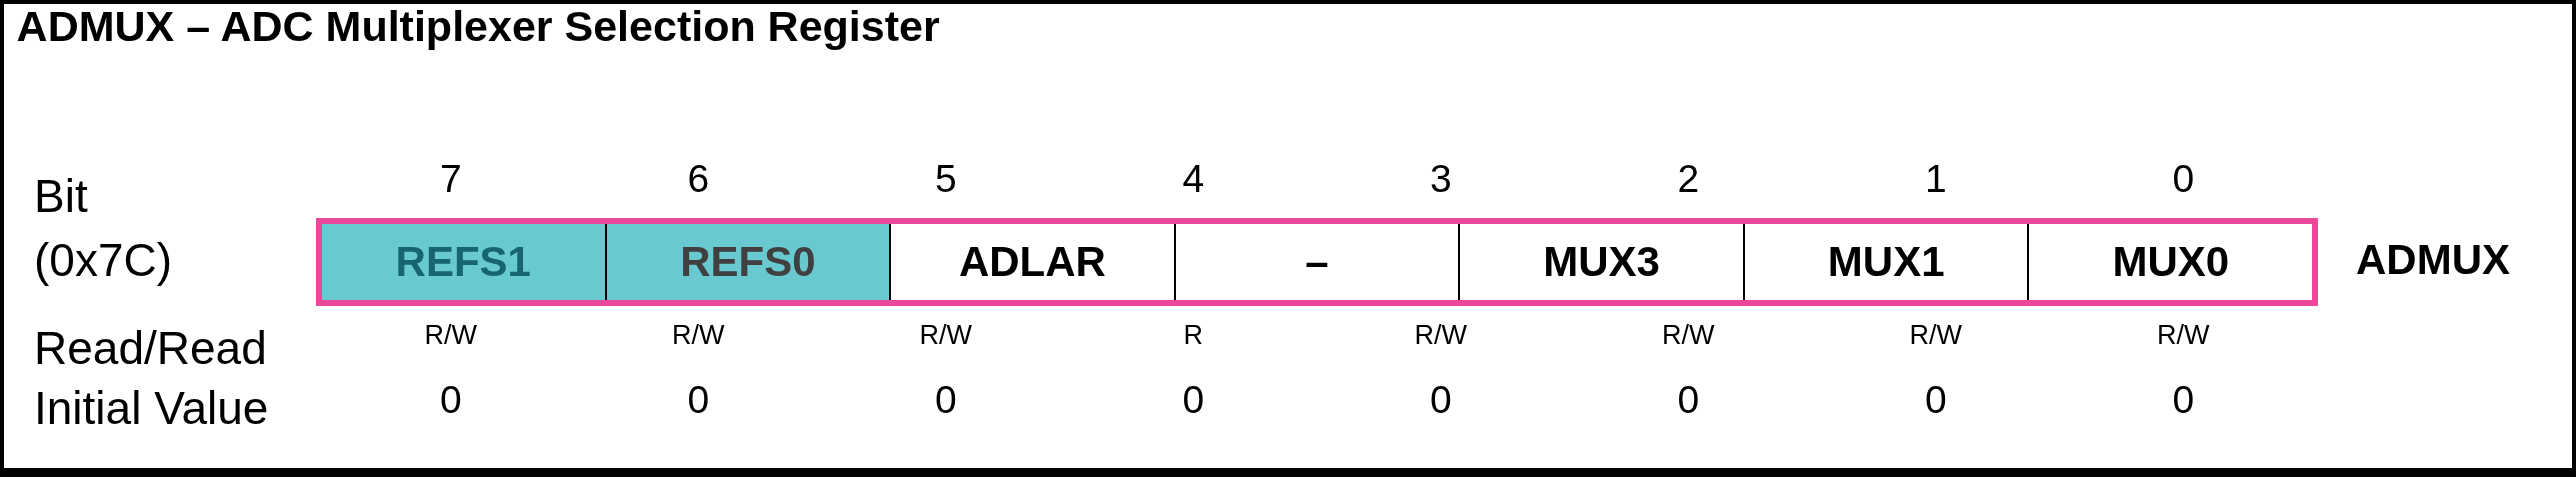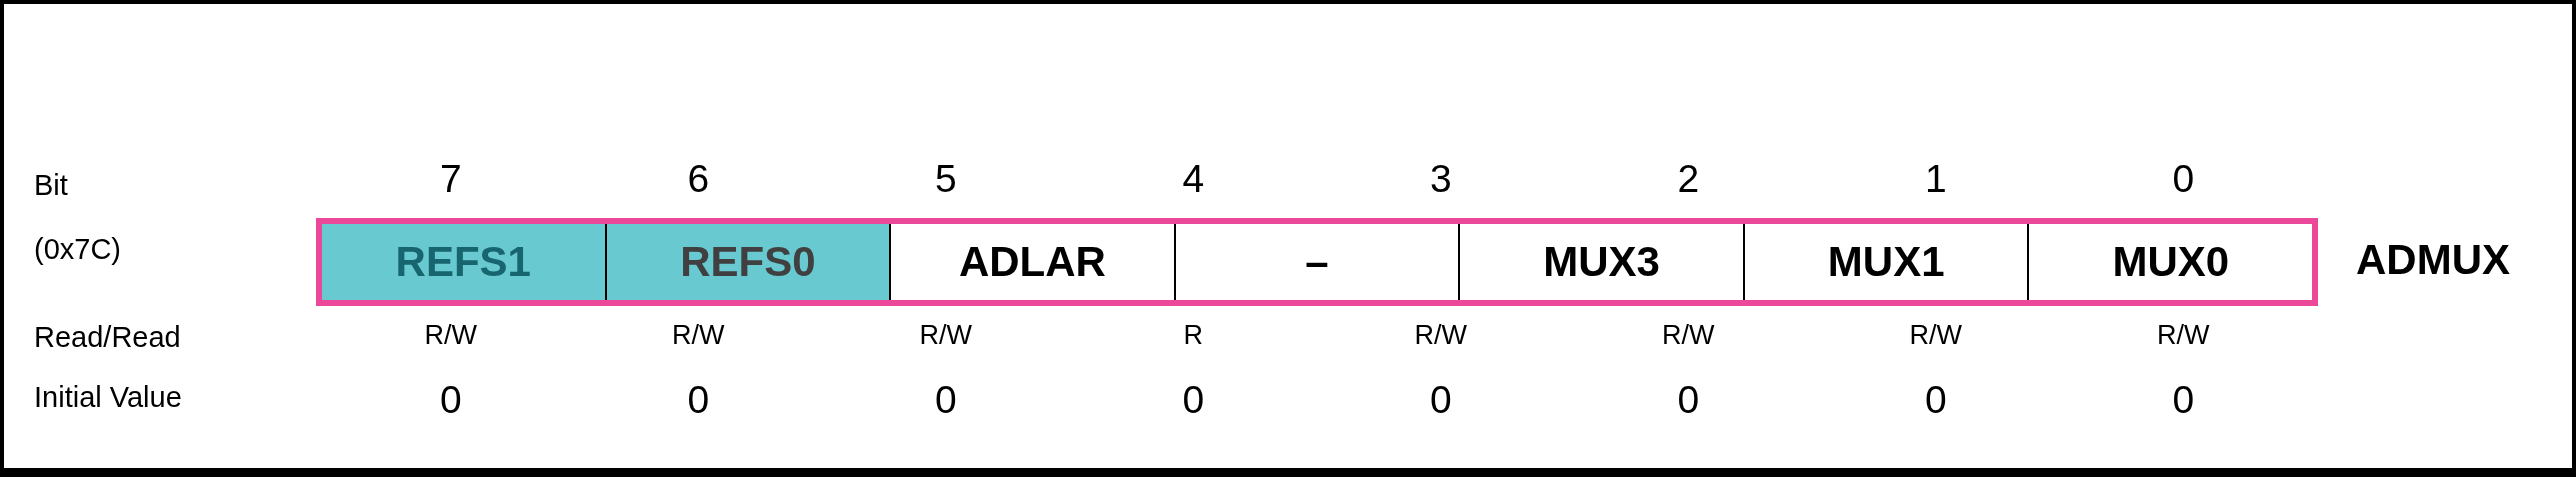--- a/index.html
+++ b/index.html
@@ -31,21 +31,21 @@
     margin: 0;
     font-size: 43px;
     font-weight: bold;
     color: #000000;
     letter-spacing: 0px;
     white-space: nowrap;
   }
   .side-label {
     position: absolute;
     left: 34px;
-    font-size: 29px;
+    font-size: 46px;
     color: #000000;
     white-space: nowrap;
   }
   .lbl-bit   { top: 169px; }
   .lbl-addr  { top: 233px; }
   .lbl-rw    { top: 321px; }
   .lbl-init  { top: 381px; }
 
   .cols-row {
     position: absolute;
@@ -97,20 +97,21 @@
     color: #000000;
     white-space: nowrap;
   }
 </style>
 </head>
 <body>
 
 <div class="stage">
   <div class="frame"></div>
 
+  <h1 class="page-title">ADMUX – ADC Multiplexer Selection Register</h1>
 
   <span class="side-label lbl-bit">Bit</span>
 
   <span class="side-label lbl-addr">(0x7C)</span>
 
   <span class="side-label lbl-rw">Read/Read</span>
 
   <span class="side-label lbl-init">Initial Value</span>
 
   <div class="cols-row bit-numbers" id="bit-numbers">

